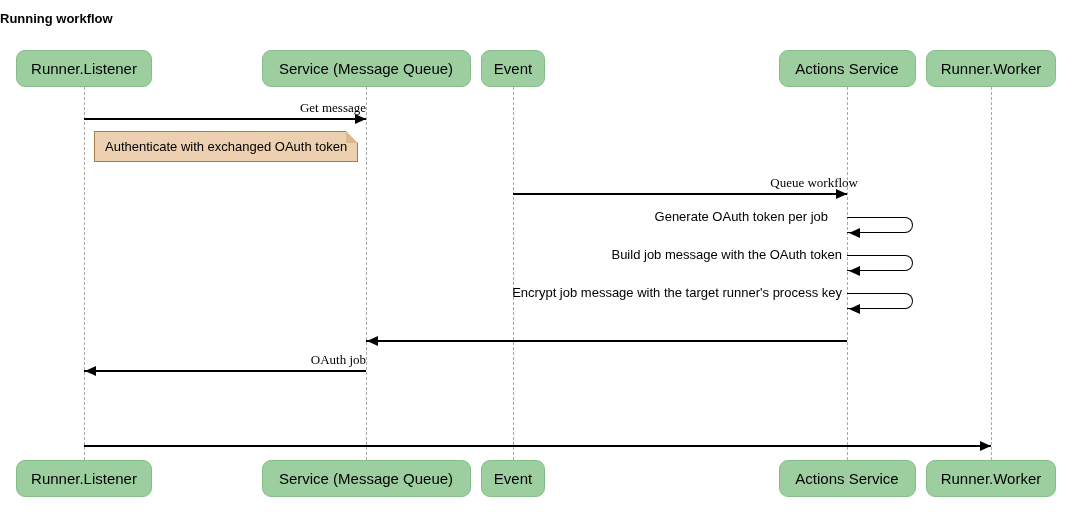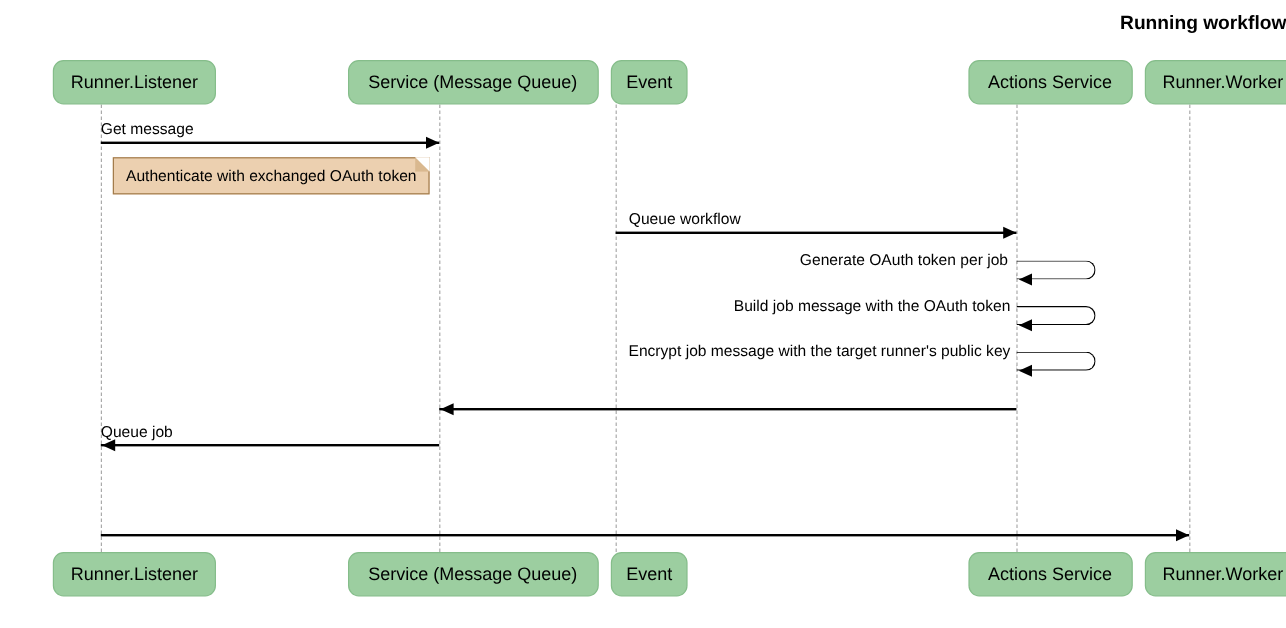--- a/index.html
+++ b/index.html
@@ -9,42 +9,41 @@
     height: 523px;
     background: var(--bg, #ffffff);
     font-family: "Liberation Sans", sans-serif;
     color: #000;
     overflow: hidden;
   }
   .title {
     position: absolute;
     top: 11px; left: 0;
     width: 100%;
-    text-align: right;
-    font-size: 16px;
+    text-align: left;
+    font-size: 13px;
     font-weight: bold;
   }
   .lifeline {
     position: absolute;
     width: 0;
     border-left: 1px dashed var(--lifeline, #aaa);
   }
   .actor-box {
     position: absolute;
     height: 37px;
     box-sizing: border-box;
     background: var(--actor-fill, #9ccea0);
     border: 1px solid var(--actor-border, #85bd8a);
     border-radius: 9px;
     display: flex;
     align-items: center;
     justify-content: center;
     font-size: 15px;
     white-space: nowrap;
-    margin-left: 28px;
   }
   .mline {
     position: absolute;
     height: 1.5px;
     background: #000;
   }
   .ah-right {
     position: absolute;
     width: 0; height: 0;
     border-left: 11px solid #000;
@@ -53,23 +52,24 @@
   }
   .ah-left {
     position: absolute;
     width: 0; height: 0;
     border-right: 11px solid #000;
     border-top: 5px solid transparent;
     border-bottom: 5px solid transparent;
   }
   .mlabel {
     position: absolute;
-    text-align: left;
+    text-align: right;
     font-size: 13px;
     white-space: nowrap;
+    font-family: Liberation Serif, serif;
   }
   .slabel {
     position: absolute;
     text-align: right;
     font-size: 13px;
     white-space: nowrap;
   }
   .selfloop {
     position: absolute;
     box-sizing: border-box;
@@ -118,27 +118,27 @@
     <div class="actor-box" style="left: 926px; top: 460px; width: 130px;">Runner.Worker</div>
     <div class="mline" style="left: 84px; top: 118px; width: 282px;"></div>
     <div class="ah-right" style="left: 355px; top: 114px;"></div>
     <div class="mlabel" style="left: 84px; width: 282px; top: 100px;">Get message</div>
     <div class="note" style="left: 94px; top: 131px;"><div class="fold"></div><span>Authenticate with exchanged OAuth token</span></div>
     <div class="mline" style="left: 513px; top: 193px; width: 334px;"></div>
     <div class="ah-right" style="left: 836px; top: 189px;"></div>
     <div class="mlabel" style="left: 524px; width: 334px; top: 175px;">Queue workflow</div>
     <div class="selfloop" style="left: 847px; top: 217px; width: 66px; height: 16px;"></div>
     <div class="ah-left" style="left: 849px; top: 228px;"></div>
-    <div class="slabel" style="right: 232px; top: 209px;">Generate OAuth token per job</div>
+    <div class="slabel" style="right: 244px; top: 209px;">Generate OAuth token per job</div>
     <div class="selfloop" style="left: 847px; top: 255px; width: 66px; height: 16px;"></div>
     <div class="ah-left" style="left: 849px; top: 266px;"></div>
     <div class="slabel" style="right: 230px; top: 247px;">Build job message with the OAuth token</div>
     <div class="selfloop" style="left: 847px; top: 293px; width: 66px; height: 16px;"></div>
     <div class="ah-left" style="left: 849px; top: 304px;"></div>
-    <div class="slabel" style="right: 230px; top: 285px;">Encrypt job message with the target runner's public key</div>
+    <div class="slabel" style="right: 230px; top: 285px;">Encrypt job message with the target runner's process key</div>
     <div class="mline" style="left: 366px; top: 340px; width: 481px;"></div>
     <div class="ah-left" style="left: 367px; top: 336px;"></div>
     <div class="mline" style="left: 84px; top: 370px; width: 282px;"></div>
     <div class="ah-left" style="left: 85px; top: 366px;"></div>
-    <div class="mlabel" style="left: 84px; width: 282px; top: 352px;">Queue job</div>
+    <div class="mlabel" style="left: 84px; width: 282px; top: 352px;">OAuth job</div>
     <div class="mline" style="left: 84px; top: 445px; width: 907px;"></div>
     <div class="ah-right" style="left: 980px; top: 441px;"></div>
   </div>
 
 </body></html>

